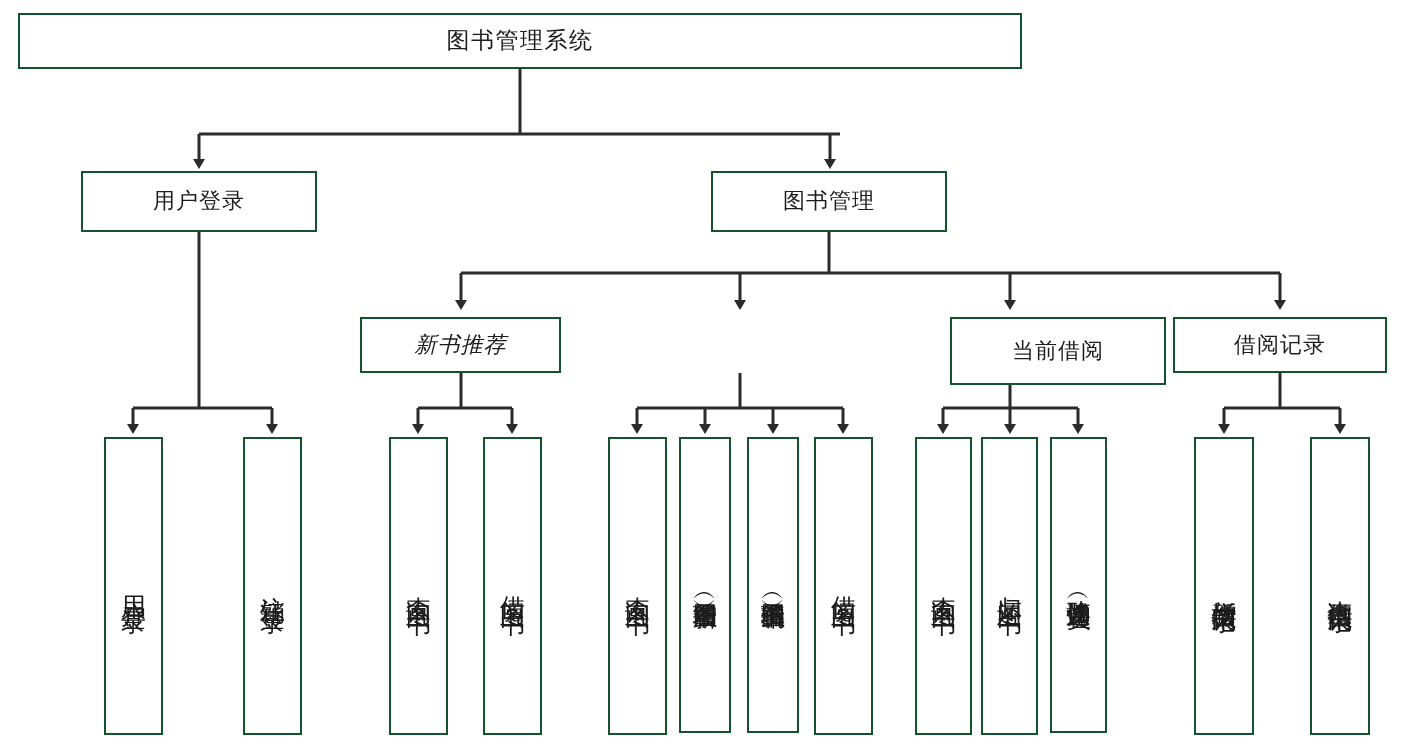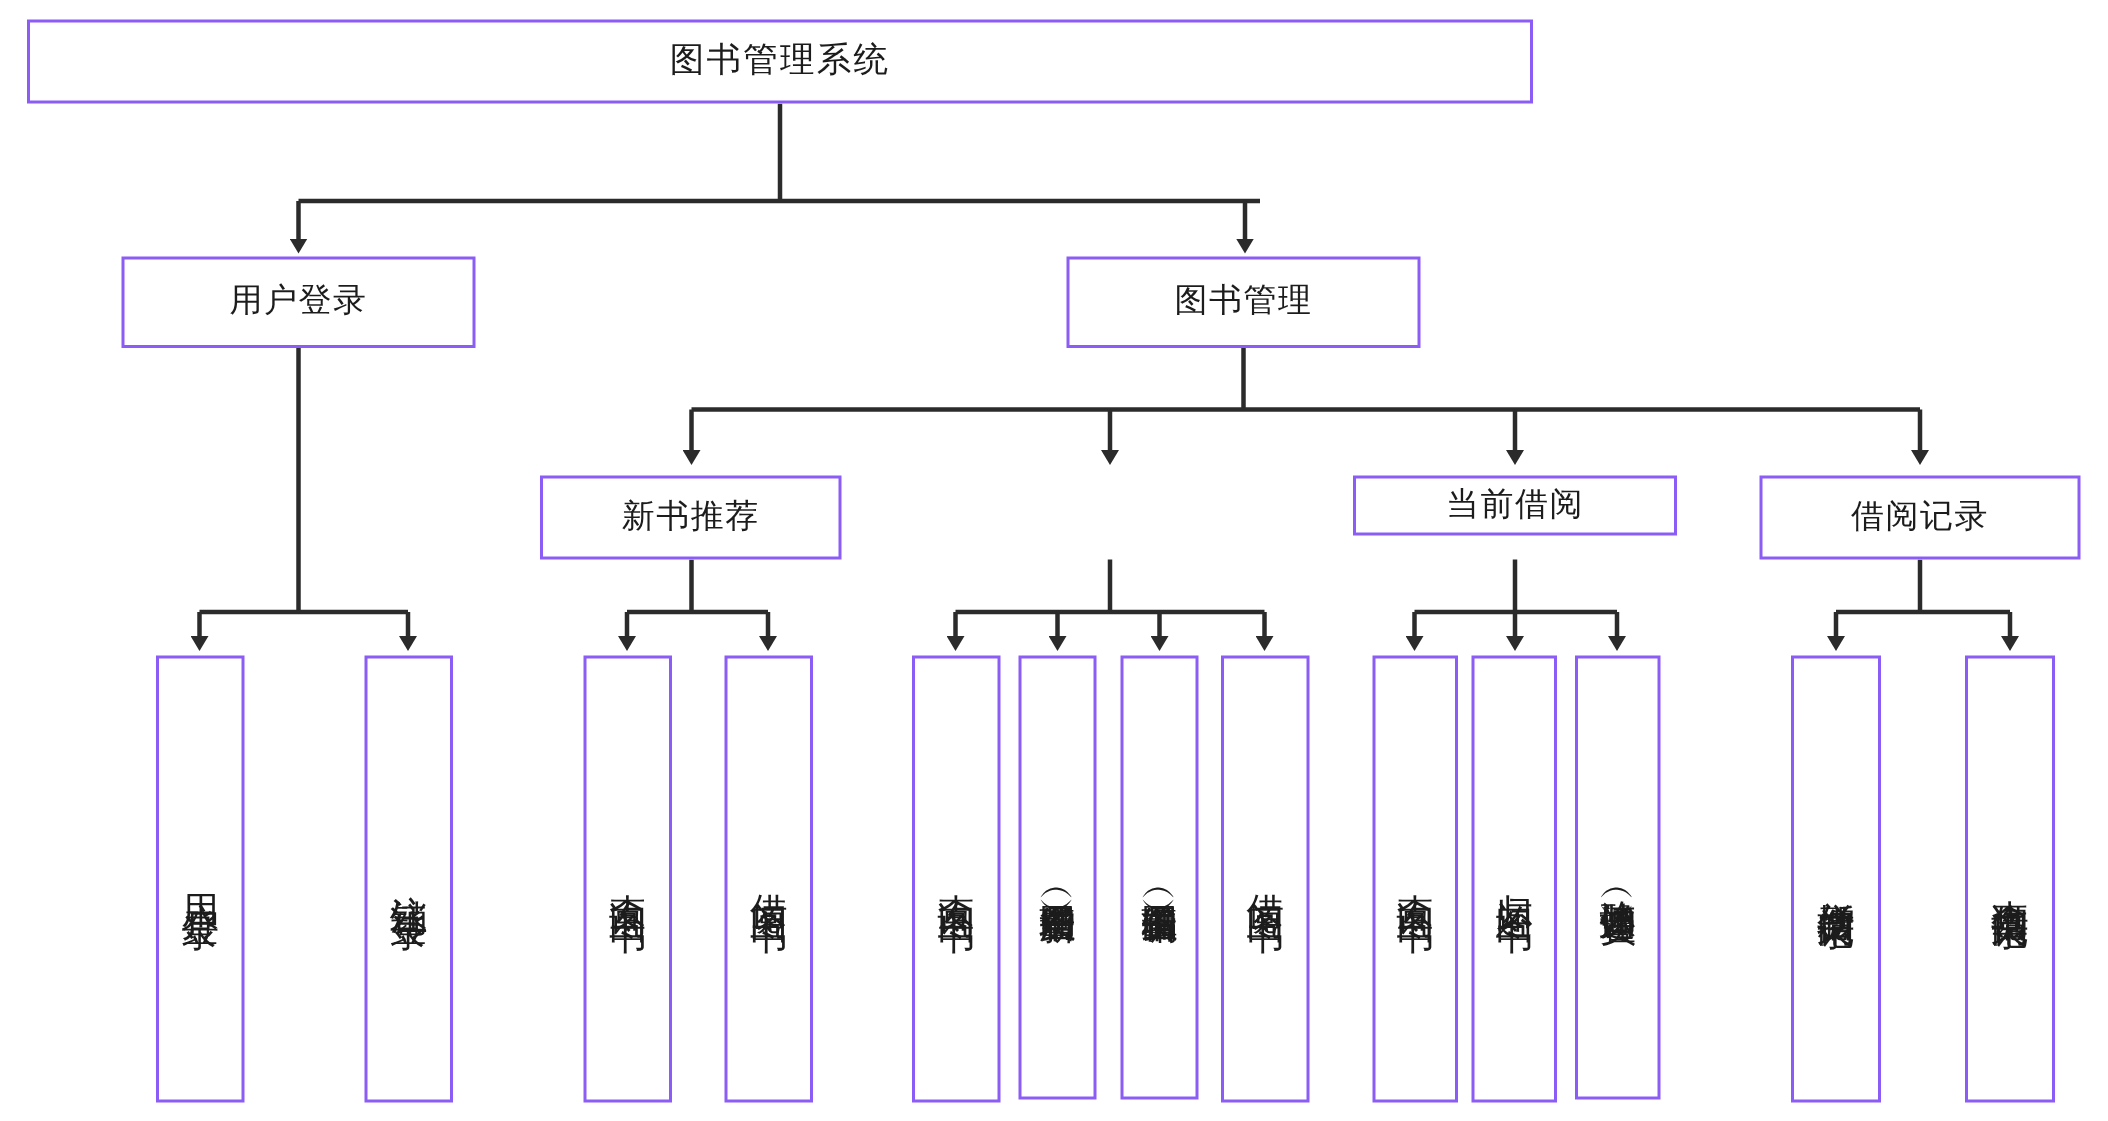--- a/index.html
+++ b/index.html
@@ -17,21 +17,21 @@
   }
   svg.connectors {
     position:absolute;
     left:0; top:0;
     width:1405px; height:747px;
     pointer-events:none;
   }
   .node {
     position:absolute;
     box-sizing:border-box;
-    border:2px solid #8b5cf6;
+    border:2px solid #14532d;
     background:#ffffff;
     display:flex;
     align-items:center;
     justify-content:center;
     overflow:hidden;
   }
   .node .label {
     display:block;
     text-align:center;
     color:#1c1c1c;
@@ -126,24 +126,24 @@
     <span class="label">图书管理系统</span>
   </div>
 
   <div class="node horiz" style="left:81px;top:171px;width:236px;height:61px;">
     <span class="label">用户登录</span>
   </div>
   <div class="node horiz" style="left:711px;top:171px;width:236px;height:61px;">
     <span class="label">图书管理</span>
   </div>
 
-  <div class="node horiz" style="left:360px;top:317px;width:201px;height:56px;">
+  <div class="node horiz" style="left:360px;top:317px;width:201px;height:56px;font-style:italic;">
     <span class="label">新书推荐</span>
   </div>
-  <div class="node horiz" style="left:902px;top:317px;width:216px;height:40px;">
+  <div class="node horiz" style="left:950px;top:317px;width:216px;height:68px;">
     <span class="label">当前借阅</span>
   </div>
   <div class="node horiz" style="left:1173px;top:317px;width:214px;height:56px;">
     <span class="label">借阅记录</span>
   </div>
 
   <div class="node vert" style="left:104px;top:437px;width:59px;height:298px;">
     <span class="label">用户登录</span>
   </div>
   <div class="node vert" style="left:243px;top:437px;width:59px;height:298px;">

